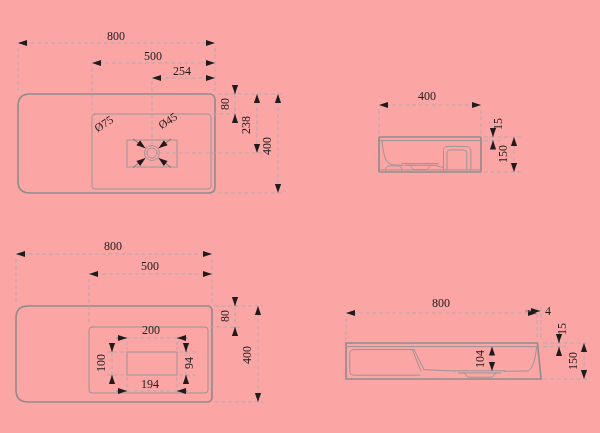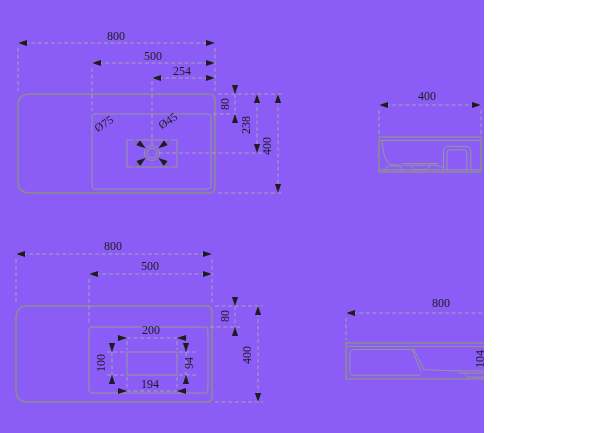--- a/index.html
+++ b/index.html
@@ -1,16 +1,16 @@
 <!DOCTYPE html>
 <html><head>
 <meta charset="utf-8">
 <style>
   html,body{margin:0;padding:0;background:#fff;}
-  #canvas{position:relative;width:484px;height:433px;background:#8b5cf6;overflow:hidden;
+  #canvas{position:relative;width:600px;height:433px;background:#fca5a5;overflow:hidden;
           font-family:"Liberation Serif", serif;}
   svg{position:absolute;left:0;top:0;}
   .geo  {stroke:#8d8d8d;fill:none;stroke-width:1.6;stroke-linecap:round;}
   .geo2 {stroke:#979797;fill:none;stroke-width:1;stroke-linecap:round;}
   .dash {stroke:#adadad;fill:none;stroke-width:0.9;stroke-dasharray:4 2.6;}
   .dim  {stroke:#adadad;fill:none;stroke-width:0.9;stroke-dasharray:4 2.6;
          marker-start:url(#ar);marker-end:url(#ar);}
   .thin {stroke:#adadad;fill:none;stroke-width:0.9;stroke-dasharray:4 2.6;}
   .stub {stroke:#6a6a6a;fill:none;stroke-width:0.9;marker-end:url(#ar);}
   text{font:12px "Liberation Serif", serif;fill:#1d1d1d;}

